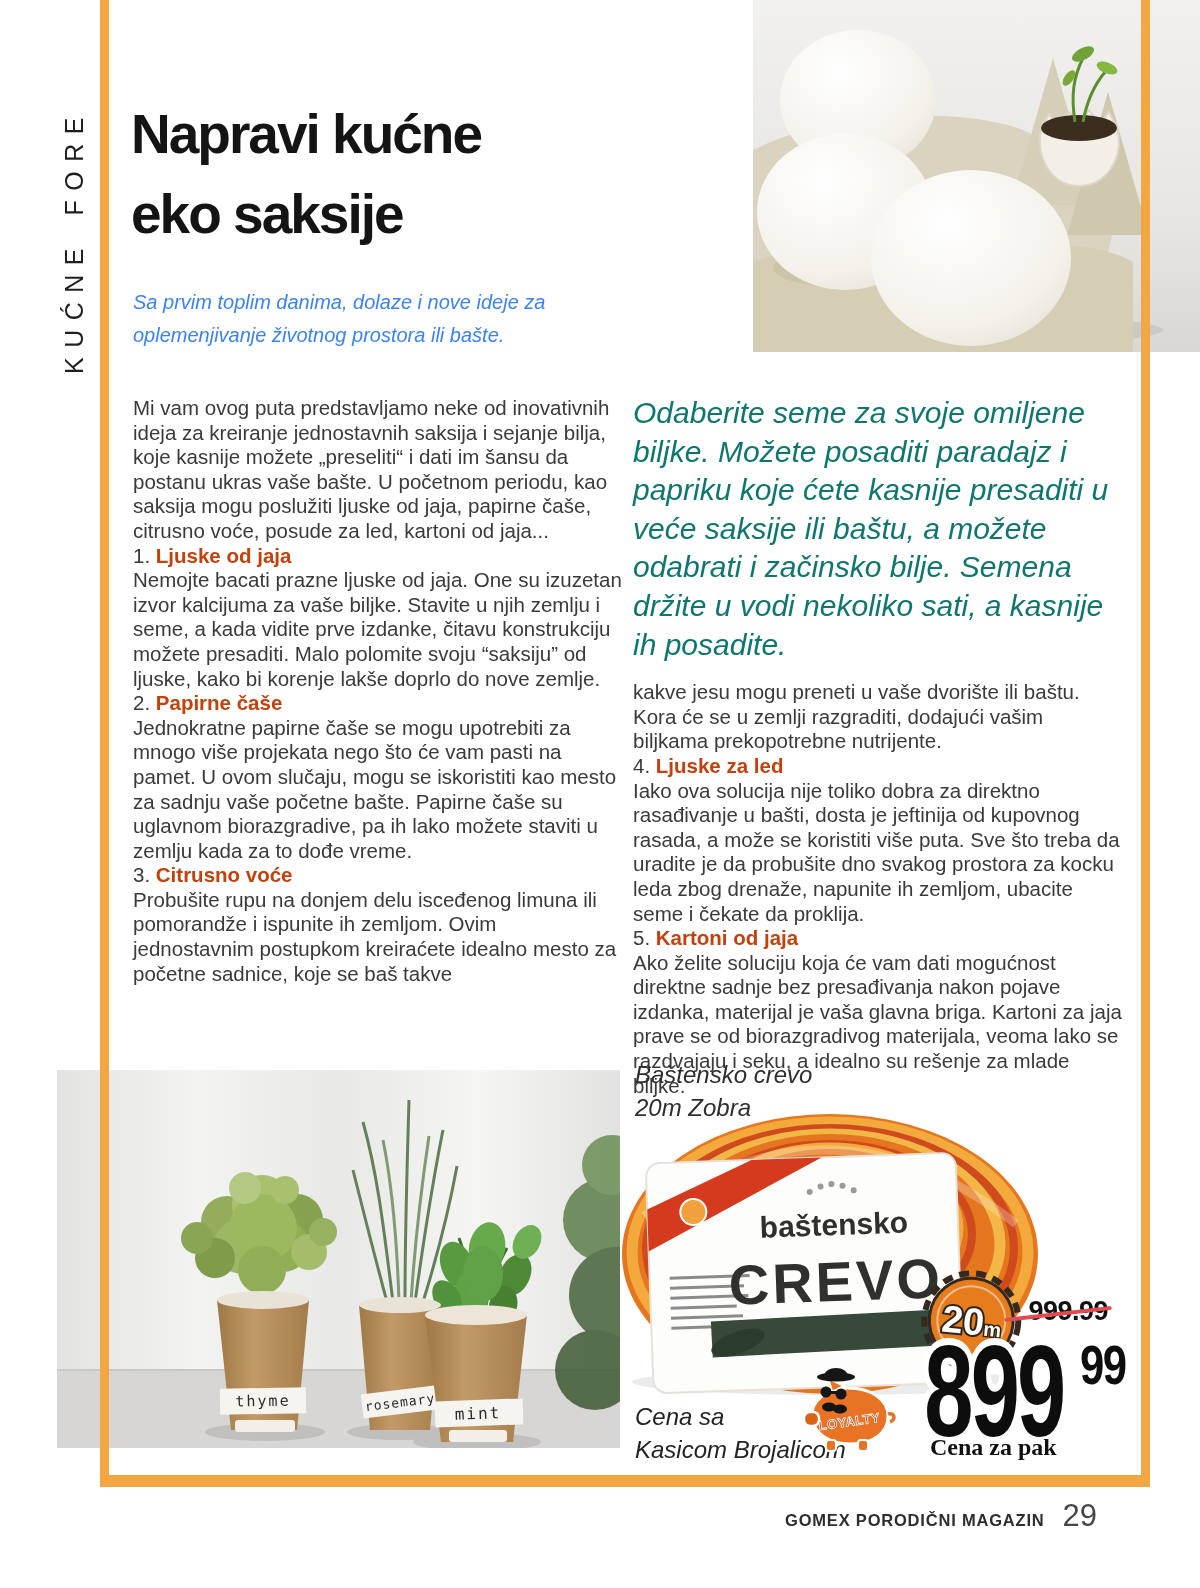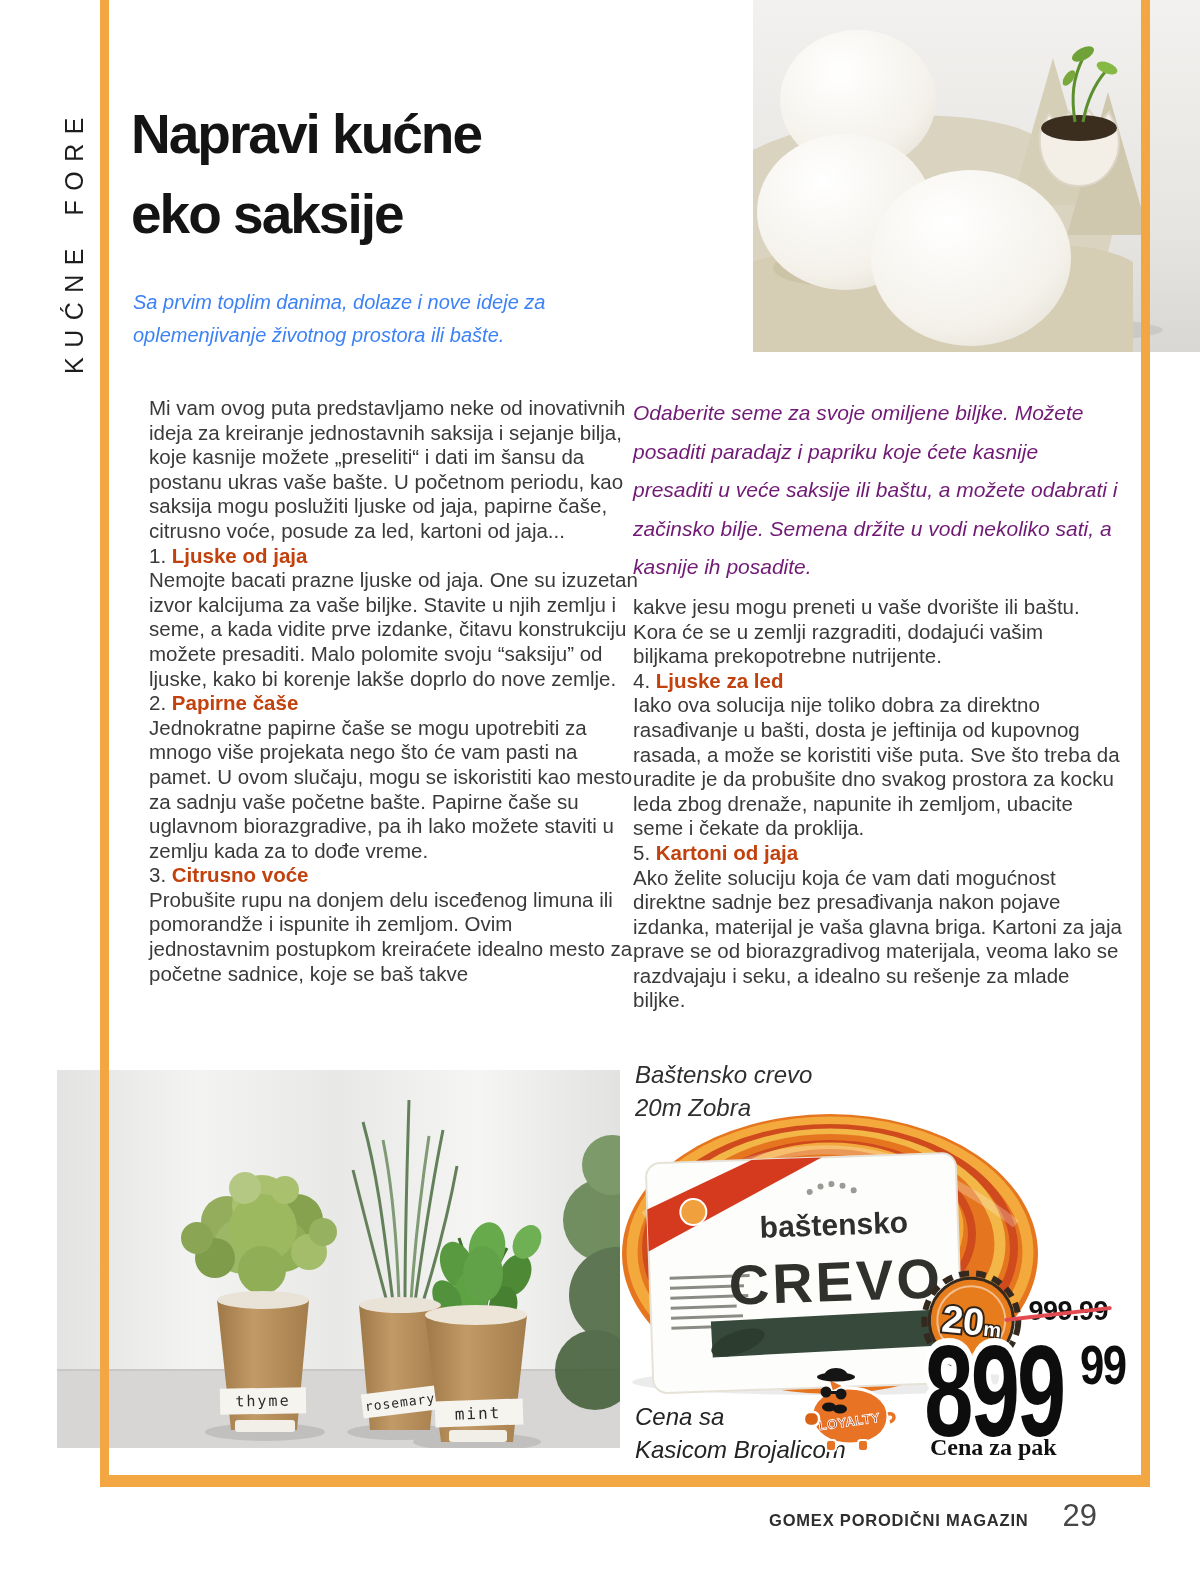--- a/index.html
+++ b/index.html
@@ -11,45 +11,45 @@
   
   .vlabel{left:60px;top:374px;transform:rotate(-90deg);transform-origin:0 0;
           font-size:25px;letter-spacing:9.5px;word-spacing:7px;color:#1e1e1e;
           white-space:nowrap;z-index:10;font-weight:400;}
   
   .title{left:131px;top:94px;font-size:55px;line-height:80px;font-weight:800;
          letter-spacing:-2px;color:#141414;z-index:10;}
   .subtitle{left:133px;top:286px;width:540px;font-size:20px;line-height:33px;
             font-style:italic;color:#3b82f6;z-index:10;}
   
-  .colL{left:149px;top:396px;width:489px;z-index:10;}
+  .colL{left:133px;top:396px;width:489px;z-index:10;}
   .colR{left:633px;top:394px;width:489px;z-index:10;}
   .body-text{font-size:20.5px;line-height:24.6px;color:#3a3a3a;}
   .body-text p{margin:0;}
   .item-head .b{font-weight:700;color:#c2410c;}
-  .highlight{font-size:21px;line-height:38.6px;font-style:italic;color:#701a75;margin:0 0 8px 0;}
+  .highlight{font-size:30px;line-height:38.6px;font-style:italic;color:#0f766e;margin:0 0 16px 0;}
   
   .egg-photo{left:753px;top:0;width:447px;height:352px;z-index:1;}
   .plant-photo{left:57px;top:1070px;width:563px;height:378px;z-index:1;}
   .hose-photo{left:618px;top:1096px;width:434px;height:302px;z-index:2;}
   
   .prod-caption{left:635px;top:1058px;font-size:24px;line-height:33px;font-style:italic;
                 color:#2e2e2e;z-index:10;}
   .loyal-caption{left:635px;top:1400px;font-size:24px;line-height:33px;font-style:italic;
                  color:#242424;z-index:10;}
   .loyal-icon{left:792px;top:1360px;width:104px;height:94px;z-index:12;}
   .old-price{left:1008px;top:1296px;width:100px;text-align:right;font-size:27px;
              font-weight:700;color:#101010;letter-spacing:-0.5px;z-index:15;}
   .strike{left:1004px;top:1312px;width:108px;height:4px;background:#E34B52;
           transform:rotate(-6.5deg);border-radius:2px;z-index:16;}
   .big-price{left:912px;top:1330px;width:270px;height:112px;z-index:15;}
   .price-unit{left:930px;top:1434px;font-size:24px;font-weight:700;color:#101010;z-index:15;font-family:Liberation Serif, serif;}
   
   .footer{left:597px;top:1498px;width:500px;display:flex;justify-content:flex-end;
-          align-items:baseline;gap:34px;z-index:10;}
+          align-items:baseline;gap:18px;z-index:10;}
   .footer .mag{font-size:16.5px;font-weight:700;letter-spacing:0.8px;color:#2e2e2e;}
   .footer .pnum{font-size:31px;font-weight:400;color:#474747;}
 </style>
 </head>
 <body>
 
 <div id="page">
 
   <svg class="abs egg-photo" viewBox="0 0 447 352">
     <defs>

